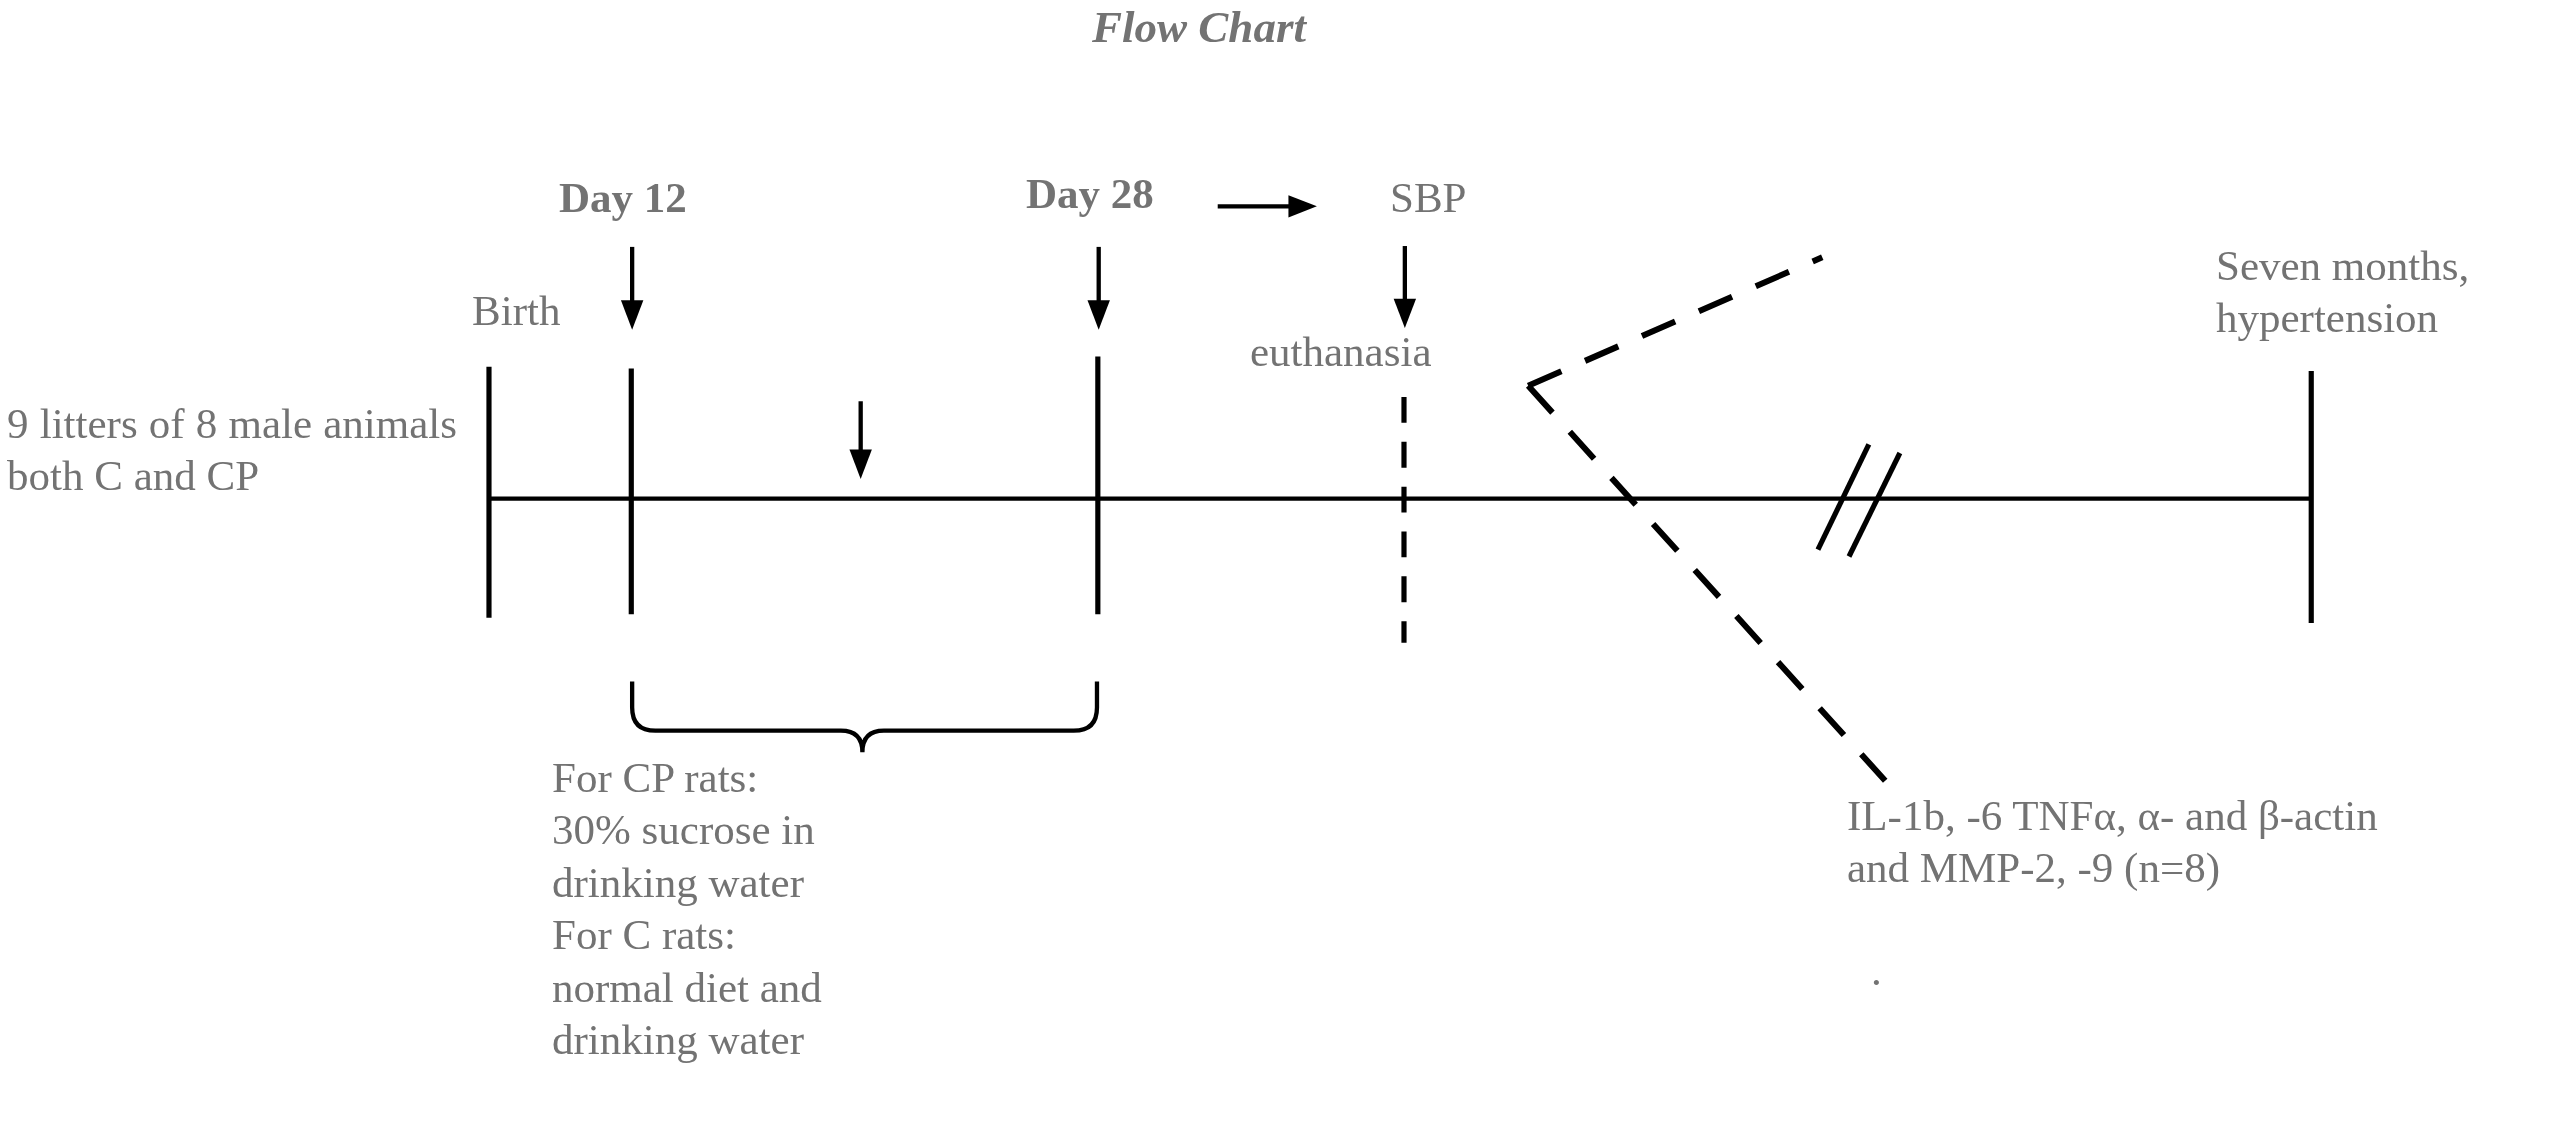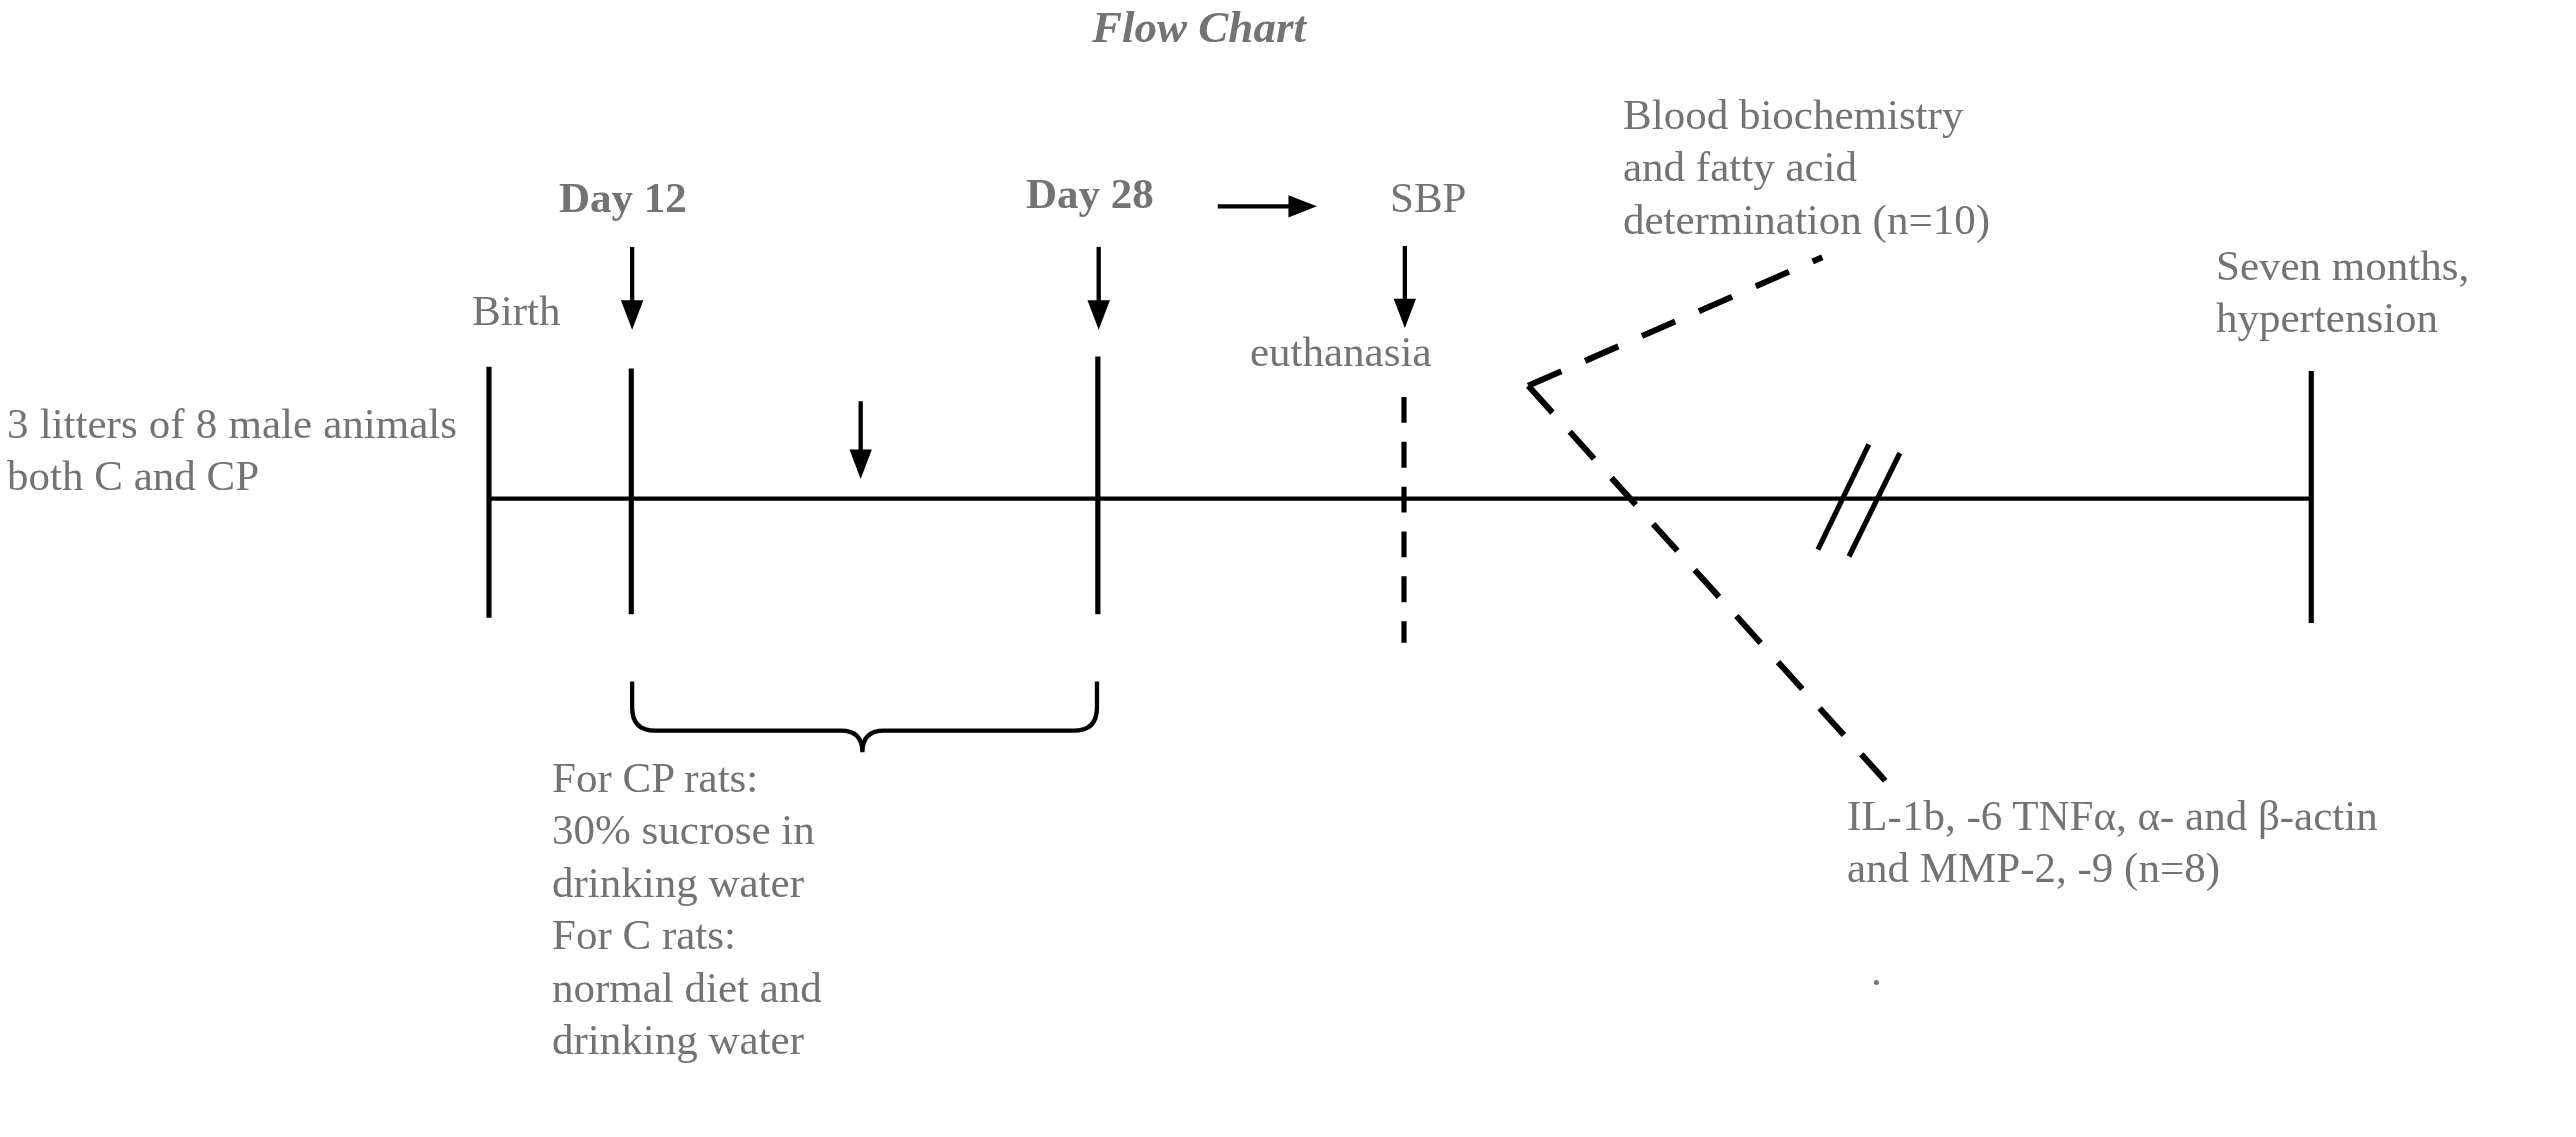--- a/index.html
+++ b/index.html
@@ -104,36 +104,33 @@
                L 1272 790"></path>
     </g>
 
     <g stroke="#000" stroke-width="7" stroke-dasharray="42 30" fill="none">
       <line x1="1772" y1="447" x2="2113" y2="298"></line>
       <line x1="1772" y1="447" x2="2186" y2="905"></line>
     </g>
 
   </svg>
 
-  <div class="txt justify" style="left:7px; top:398px; width:450px;">3 litters of 8 male animals both C and CP</div>
+  <div class="txt justify" style="left:7px; top:398px; width:450px;">9 litters of 8 male animals both C and CP</div>
 
   <div class="txt" style="left:440px; top:285px;margin-left:32px;">Birth</div>
 
   <div class="txt bold" style="left:559px; top:172px;">Day 12</div>
 
 
   <div class="txt bold" style="left:1026px; top:168px;">Day 28</div>
 
   <div class="txt" style="left:1390px; top:172px;">SBP</div>
 
   <div class="txt" style="left:1250px; top:326px;">euthanasia</div>
 
-  <div class="txt" style="left:1623px; top:89px; width:517px;">Blood biochemistry
-and fatty acid
-determination (n=10)</div>
 
   <div class="txt" style="left:2216px; top:240px; width:362px;">Seven months,
 hypertension</div>
 
   <div class="txt" style="left:552px; top:752px; width:405px;">For CP rats:
 30% sucrose in
 drinking water
 For C rats:
 normal diet and
 drinking water</div>

